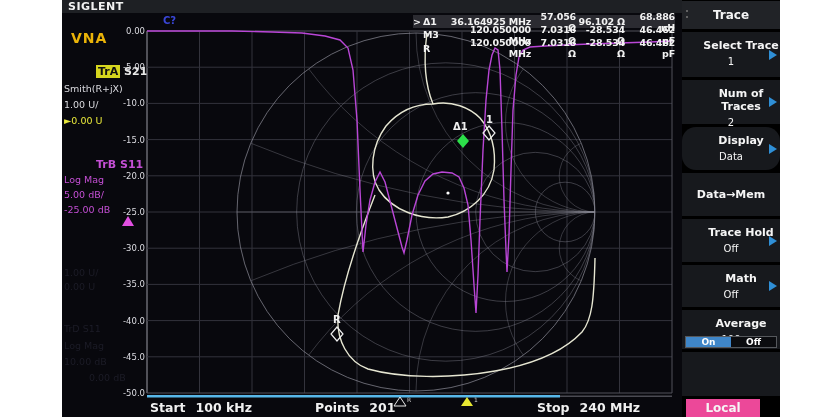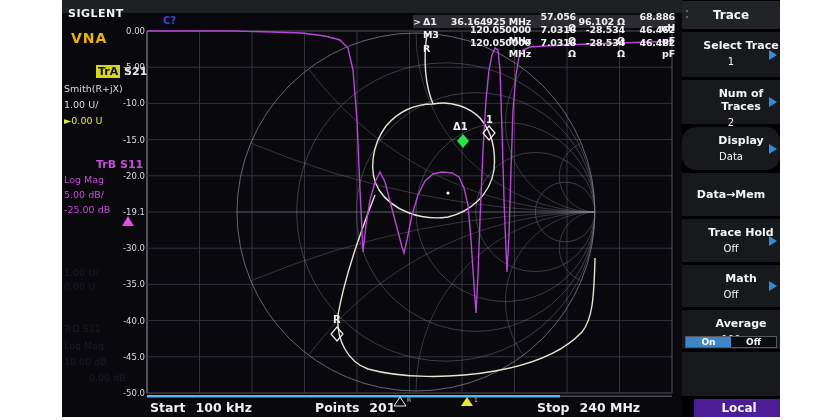--- a/index.html
+++ b/index.html
@@ -2,21 +2,21 @@
 <html><head>
 <meta charset="utf-8">
 <style>
   html,body{margin:0;padding:0;background:#ffffff;}
   .stage{position:relative;width:840px;height:420px;background:#ffffff;overflow:hidden;
          font-family:"DejaVu Sans",sans-serif;}
   .screen{position:absolute;left:62px;top:0;width:718px;height:417px;background:#08080d;overflow:hidden;}
 
   
   .logo-bar{position:absolute;left:0;top:0;width:620px;height:13px;background:#1e2024;}
-  .logo-bar span{position:absolute;left:6px;top:0;font-size:11px;font-weight:800;color:#f2f2f2;letter-spacing:.5px;line-height:13px;margin-top:7px;}
+  .logo-bar span{position:absolute;left:6px;top:0;font-size:11px;font-weight:800;color:#f2f2f2;letter-spacing:.5px;line-height:13px;}
 
   
   .sidebar{position:absolute;left:0;top:13px;width:85px;height:404px;}
   .sb{position:absolute;left:2px;white-space:nowrap;}
   .vna{color:#eab308;font-size:14px;font-weight:700;letter-spacing:1px;left:9px;}
   .tr-line{font-size:11px;font-weight:700;color:#e8e8e8;margin-left:32px;}
   .tra-badge{background:#d6d61e;color:#111;padding:0 2px;font-weight:700;}
   .sb-small{font-size:9.5px;color:#d9d9de;}
   .sb-yellow{color:#e8e83a;}
   .sb-mag{color:#c44fd4;}
@@ -53,21 +53,21 @@
   .mb-label{font-size:11px;font-weight:700;padding-top:7px;padding-left:20px;}
   .mb-value{font-size:10px;padding-top:4px;}
   .mb-single{display:flex;align-items:center;justify-content:center;height:100%;font-size:11px;font-weight:700;}
   .mb-arrow{position:absolute;right:3px;top:50%;margin-top:-5px;width:0;height:0;
             border-top:5px solid transparent;border-bottom:5px solid transparent;border-left:8px solid #2f8fd6;}
   .avg-toggle{position:absolute;left:3px;top:336px;width:92px;height:12px;display:flex;border:1px solid #55585c;box-sizing:border-box;}
   .tg{flex:1;display:flex;align-items:center;justify-content:center;font-size:9px;font-weight:700;color:#fff;}
   .tg-on{background:#3f86c8;}
   .tg-off{background:#0b0c0f;}
   .menu-empty{position:absolute;left:0;top:352px;width:98px;height:44px;background:#17191d;}
-  .menu-local{position:absolute;left:12px;top:399px;width:90px;height:18px;background:#4c1d95;
+  .menu-local{position:absolute;left:4px;top:399px;width:74px;height:18px;background:#ec4899;
               display:flex;align-items:center;justify-content:center;font-size:12px;font-weight:700;color:#f5f5f5;}
   svg{position:absolute;left:0;top:0;}
 </style>
 </head>
 <body>
 
 <div class="stage">
   <div class="screen">
 
     <div class="logo-bar">
@@ -164,21 +164,21 @@
         <text x="412" y="402" font-size="6" fill="#cccccc" font-family="DejaVu Sans, sans-serif" font-weight="400">1</text>
         <polygon points="60,226 72,226 66,216" fill="#e14fe1"></polygon>
       </svg>
 
     <div id="ylabels">
         <div class="ylab" style="top: 26px;">0.00</div>
         <div class="ylab" style="top: 62.2px;">-5.00</div>
         <div class="ylab" style="top: 98.4px;">-10.0</div>
         <div class="ylab" style="top: 134.6px;">-15.0</div>
         <div class="ylab" style="top: 170.8px;">-20.0</div>
-        <div class="ylab" style="top: 207px;">-19.1</div>
+        <div class="ylab" style="top: 207px;">-25.0</div>
         <div class="ylab" style="top: 243.2px;">-30.0</div>
         <div class="ylab" style="top: 279.4px;">-35.0</div>
         <div class="ylab" style="top: 315.6px;">-40.0</div>
         <div class="ylab" style="top: 351.8px;">-45.0</div>
         <div class="ylab" style="top: 388px;">-50.0</div>
       </div>
     <div id="marker-rows">
         <div class="mrow active" style="top: 15px;">
           <div class="mc sel">&gt;</div>
           <div class="mc name">Δ1</div>

